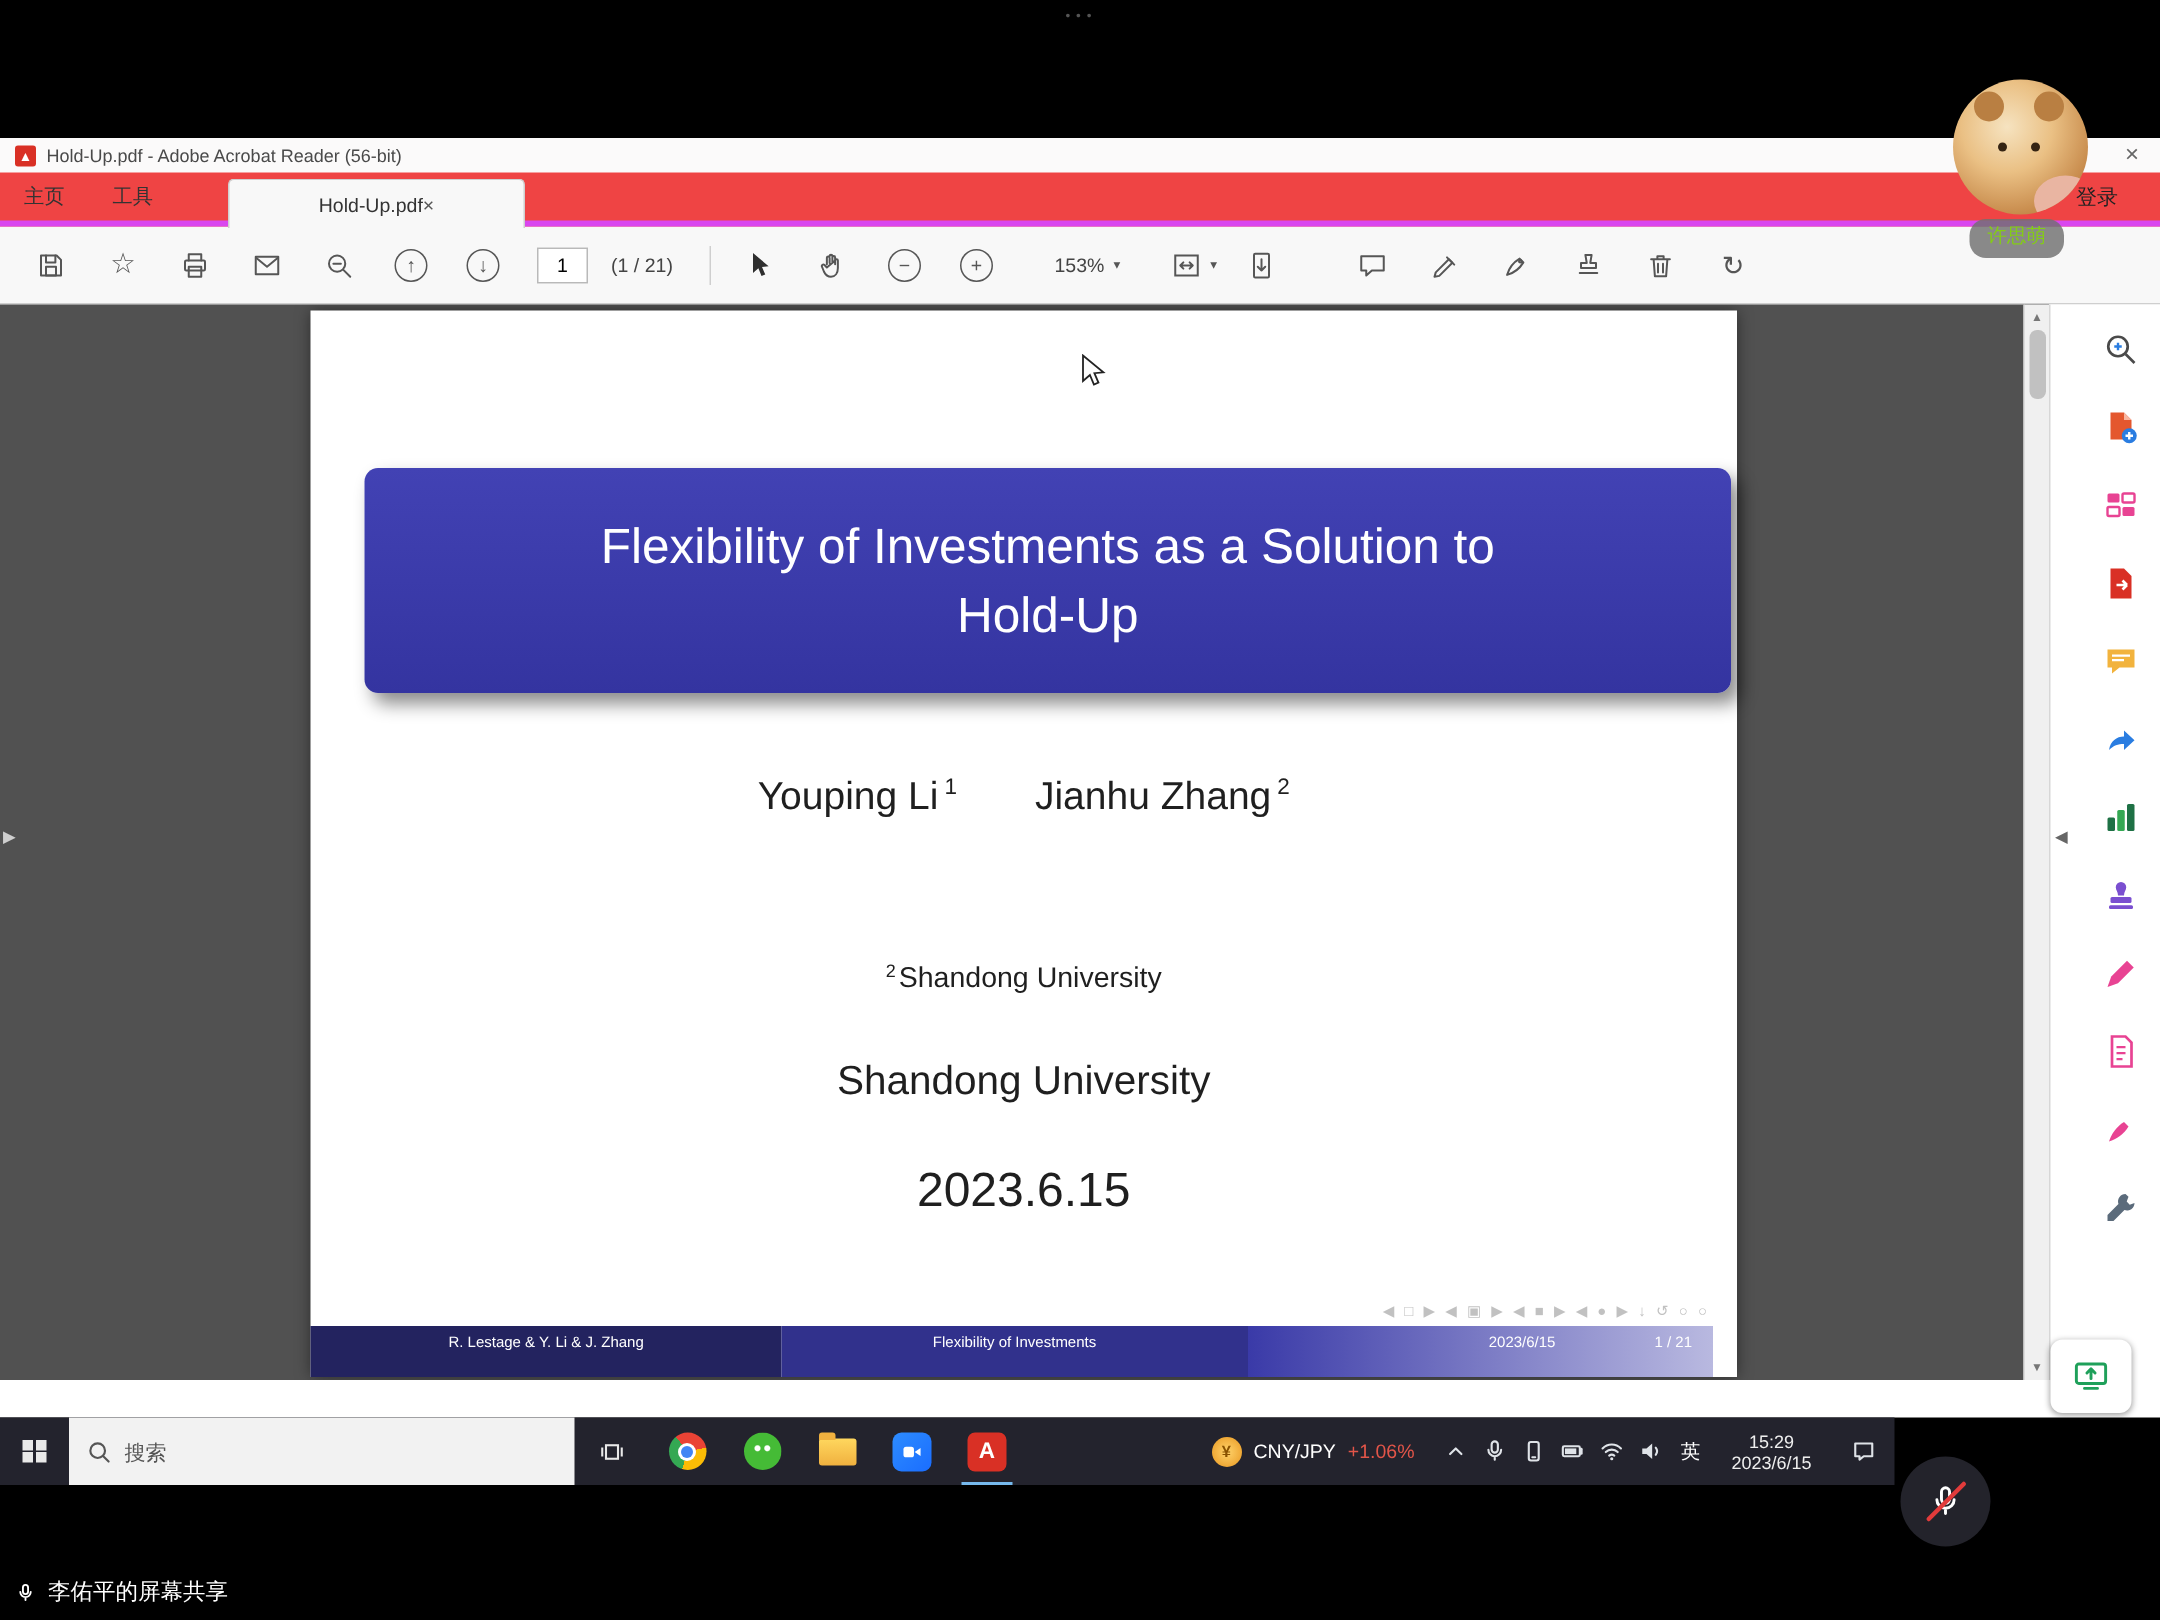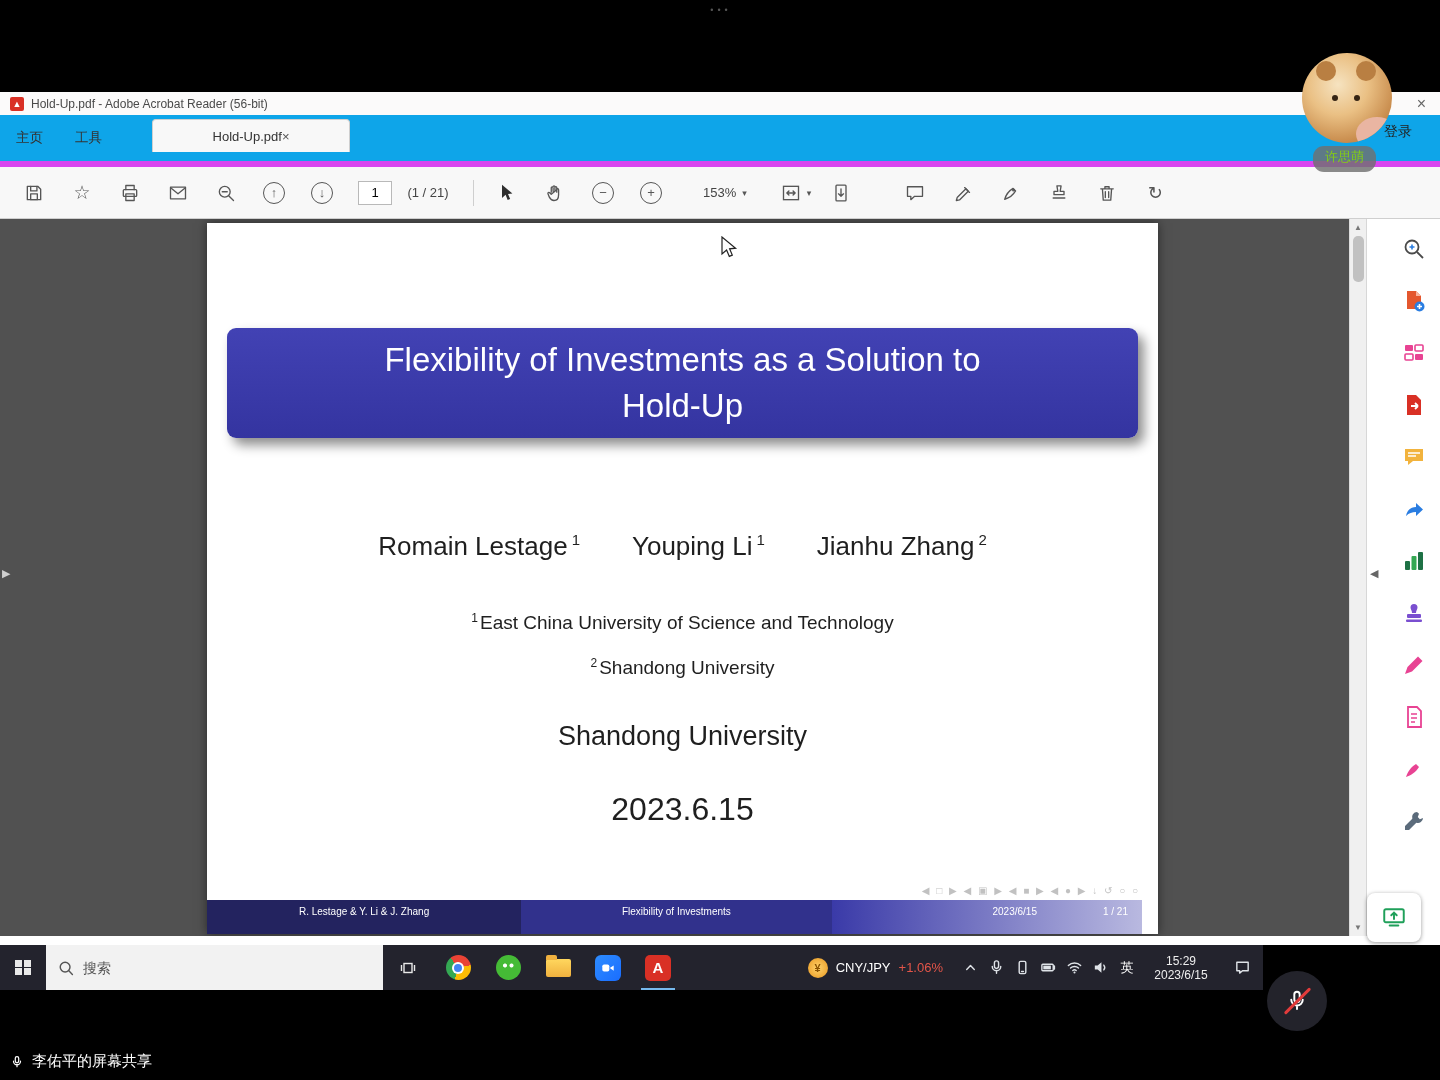--- a/index.html
+++ b/index.html
@@ -33,21 +33,21 @@
   
   .win { position:absolute; left:0; top:92px; width:1440px; height:853px; background:#fff;
     font-size:13px; color:#333; }
   .titlebar { height:23px; background:#fbfafa; display:flex; align-items:center; padding:0 10px; }
   .pdf-badge { width:14px; height:14px; background:#d93025; border-radius:2px; margin-right:7px;
     display:inline-flex; align-items:center; justify-content:center; color:#fff; font-size:9px; }
   .titlebar .t { font-size:12px; color:#4a4a4a; flex:1; }
   .win-close { color:#666; font-size:16px; line-height:16px; padding:0 4px; cursor:default; }
   .menubar { height:25px; background:#fff; display:flex; align-items:center; gap:26px; padding-left:12px;
     font-size:13px; color:#2b2b2b; }
-  .tabrow { position:relative; height:52px; background:#0ea5e9; border-bottom:6px solid #d946ef;
+  .tabrow { position:relative; height:36px; background:#ef4444; border-bottom:4px solid #d946ef;
     display:flex; align-items:center; }
   .tabrow .navtab { padding:0 16px; font-size:13.5px; color:#333; }
   .doc-tab { position:absolute; left:152px; top:4px; width:198px; height:33px; background:#f8f8f8;
     border:1px solid #cfcfcf; border-bottom:none; border-radius:4px 4px 0 0;
     display:flex; align-items:center; justify-content:center; font-size:13px; }
   .doc-tab .x { color:#555; }
   .signin { position:absolute; right:28px; top:8px; font-size:14px; color:#222; }
   .toolbar { height:52px; background:#f8f8f8; border-bottom:1px solid #cfcfcf;
     display:flex; align-items:center; padding-left:10px; }
   .tb { width:48px; height:38px; display:flex; align-items:center; justify-content:center; color:#565656; }
@@ -60,21 +60,21 @@
   .page-count { width:72px; text-align:center; color:#444; }
   .divider { width:1px; height:26px; background:#cfcfcf; margin:0 9px; }
   .zoom-combo { display:flex; align-items:center; gap:6px; margin-left:22px; padding:0 6px; color:#444; }
   .caret { font-size:9px; color:#565656; }
   .spacer { width:26px; }
 
   .content { position:relative; height:717px; display:flex; }
   .viewer { position:relative; width:1366px; background:#515151; overflow:hidden; }
   .page { position:absolute; left:207px; top:4px; width:951px; height:711px; background:#fff;
     box-shadow:0 0 10px rgba(0,0,0,.5); color:#1f1f1f; }
-  .titlebox { position:absolute; left:20px; top:105px; width:911px; height:110px; border-radius:9px;
+  .titlebox { position:absolute; left:36px; top:105px; width:911px; height:150px; border-radius:9px;
     background:linear-gradient(180deg,#4242b4,#3434a0);
     box-shadow:6px 7px 12px rgba(0,0,0,.45);
     display:flex; flex-direction:column; align-items:center; justify-content:center;
     color:#fff; font-size:33px; line-height:46px; text-align:center; }
   .authors { position:absolute; left:0; right:0; top:308px; display:flex; justify-content:center;
     gap:52px; font-size:26px; }
   .authors sup { font-size:15px; margin-left:4px; }
   .affil { position:absolute; left:0; right:0; text-align:center; font-size:19px; }
   .affil sup { font-size:12px; margin-right:2px; }
   .affil1 { top:388px; } .affil2 { top:433px; }
@@ -273,25 +273,23 @@
     </div>
 
     <div class="content">
       <div class="viewer">
         <div class="page">
           <div class="titlebox">
             <span>Flexibility of Investments as a Solution to</span>
             <span>Hold-Up</span>
           </div>
           <div class="authors">
-            <span><span>Romain Lestage</span><sup>1</sup></span>
             <span><span>Youping Li</span><sup>1</sup></span>
             <span><span>Jianhu Zhang</span><sup>2</sup></span>
           </div>
-          <div class="affil affil1"><sup>1</sup><span>East China University of Science and Technology</span></div>
           <div class="affil affil2"><sup>2</sup><span>Shandong University</span></div>
           <div class="venue">Shandong University</div>
           <div class="vdate">2023.6.15</div>
           <div class="navsym">◀ □ ▶  ◀ ▣ ▶  ◀ ■ ▶  ◀ ● ▶  ↓  ↺ ○ ○</div>
           <div class="pdots">●●●</div>
           <div class="footline">
             <div class="s1">R. Lestage &amp; Y. Li &amp; J. Zhang</div>
             <div class="s2">Flexibility of Investments</div>
             <div class="s3">
               <span class="d">2023/6/15</span>

